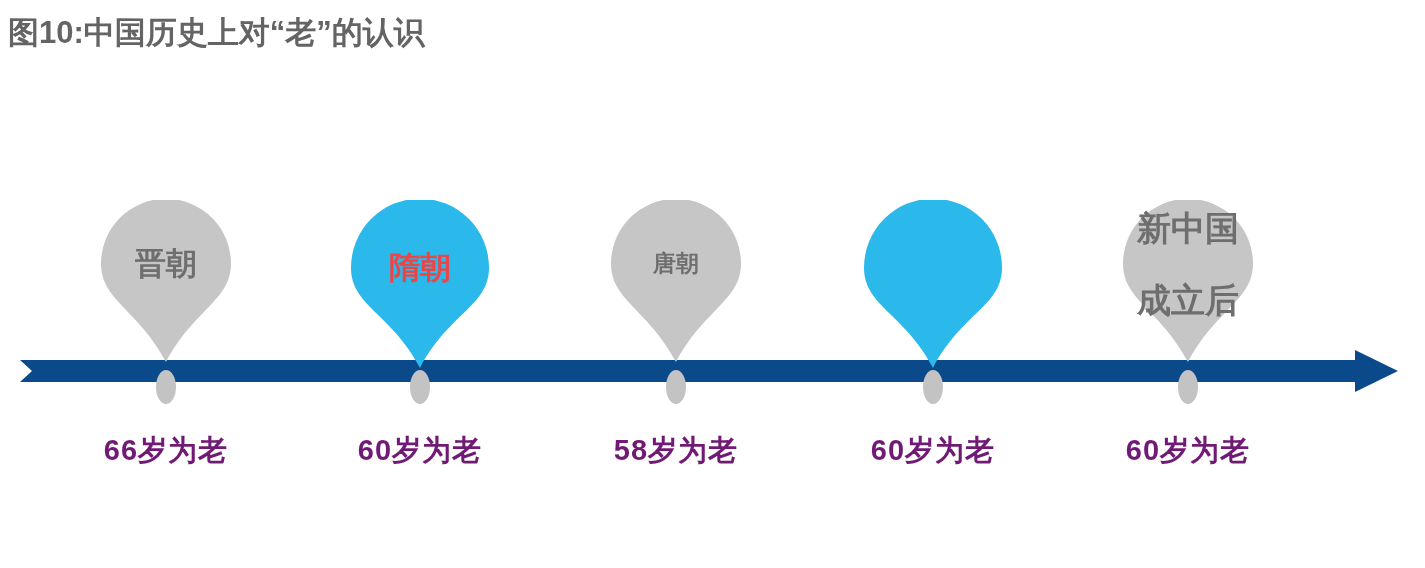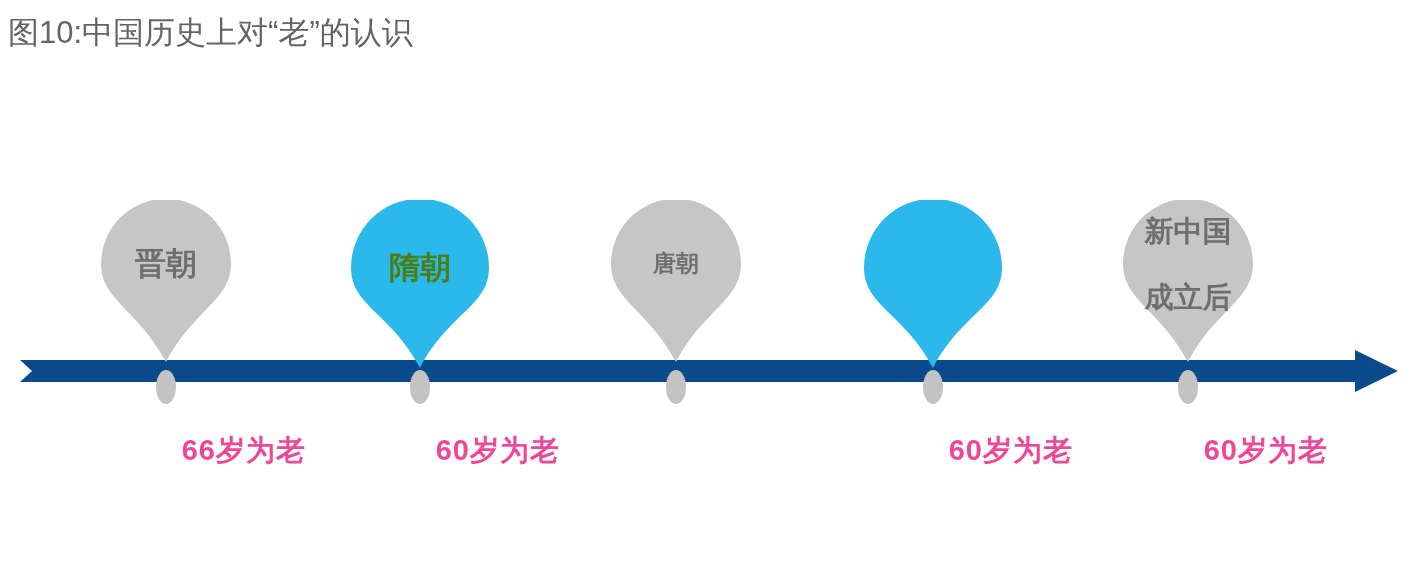--- a/index.html
+++ b/index.html
@@ -17,21 +17,21 @@
     background: #ffffff;
     overflow: hidden;
   }
 
   
   #figure-title {
     position: absolute;
     left: 8px;
     top: 14px;
     font-size: 31px;
-    font-weight: normal;
+    font-weight: bold;
     color: #646464;
     letter-spacing: 0px;
     white-space: nowrap;
     line-height: 1.2;
   }
 
   
   #timeline-axis {
     position: absolute;
     left: 0px;
@@ -72,39 +72,39 @@
     align-items: center;
     justify-content: center;
     font-weight: bold;
     line-height: 1.12;
     white-space: nowrap;
     pointer-events: none;
   }
   .pin-label .ln { display: block; }
 
   .pin-gray .pin-label { color: #6e6e6e; }
-  .pin-blue .pin-label { color: #4d7c0f; }
+  .pin-blue .pin-label { color: #ef4444; }
 
   
   .node-marker {
     position: absolute;
     width: 20px;
     height: 34px;
     background: #c3c3c3;
     border-radius: 50% / 50%;
   }
 
   
   .axis-caption {
     position: absolute;
     top: 415px;
     font-size: 29px;
     font-weight: bold;
-    color: #ec4899;
-    text-align: right;
+    color: #701a75;
+    text-align: center;
     white-space: nowrap;
     letter-spacing: 1px;
   }
 </style>
 </head>
 <body>
 
 <div id="stage">
 
   <div id="figure-title">图10:中国历史上对“老”的认识</div>
@@ -139,32 +139,33 @@
       <div class="axis-caption" style="left: 280px; width: 280px;">60岁为老</div>
       <div class="pin pin-gray" style="left: 611px; width: 130px; height: 162px;">
         <svg width="130" height="162" viewBox="0 0 130 162" class="pin-shape">
           <path d="M 65,162 C 37.7,110 0,100.1 0,63.699999999999996 A 65,65 0 1,1 130,63.699999999999996 C 130,100.1 92.3,110 65,162 Z" fill="#c6c6c6"></path>
         </svg>
         <div class="pin-label" style="height: 128.7px; font-size: 23px;">
           <span class="ln">唐朝</span>
         </div>
       </div>
       <div class="node-marker" style="left: 666px; top: 354px; background: rgb(195, 195, 195);"></div>
+      <div class="axis-caption" style="left: 536px; width: 280px;">58岁为老</div>
       <div class="pin pin-blue" style="left: 864px; width: 138px; height: 168px;">
         <svg width="138" height="168" viewBox="0 0 138 168" class="pin-shape">
           <path d="M 69,168 C 40.019999999999996,112.8 0,106.26 0,67.62 A 69,69 0 1,1 138,67.62 C 138,106.26 97.98,112.8 69,168 Z" fill="#2bb8ea"></path>
         </svg>
       </div>
       <div class="node-marker" style="left: 923px; top: 354px; background: rgb(195, 195, 195);"></div>
       <div class="axis-caption" style="left: 793px; width: 280px;">60岁为老</div>
       <div class="pin pin-gray" style="left: 1123px; width: 130px; height: 162px;">
         <svg width="130" height="162" viewBox="0 0 130 162" class="pin-shape">
           <path d="M 65,162 C 37.7,110 0,100.1 0,63.699999999999996 A 65,65 0 1,1 130,63.699999999999996 C 130,100.1 92.3,110 65,162 Z" fill="#c6c6c6"></path>
         </svg>
-        <div class="pin-label" style="height: 128.7px; font-size: 29px; gap: 34px;">
+        <div class="pin-label" style="height: 128.7px; font-size: 34px; gap: 34px;">
           <span class="ln">新中国</span>
           <span class="ln">成立后</span>
         </div>
       </div>
       <div class="node-marker" style="left: 1178px; top: 354px; background: rgb(195, 195, 195);"></div>
       <div class="axis-caption" style="left: 1048px; width: 280px;">60岁为老</div>
     </div>
 
 </div>
 

